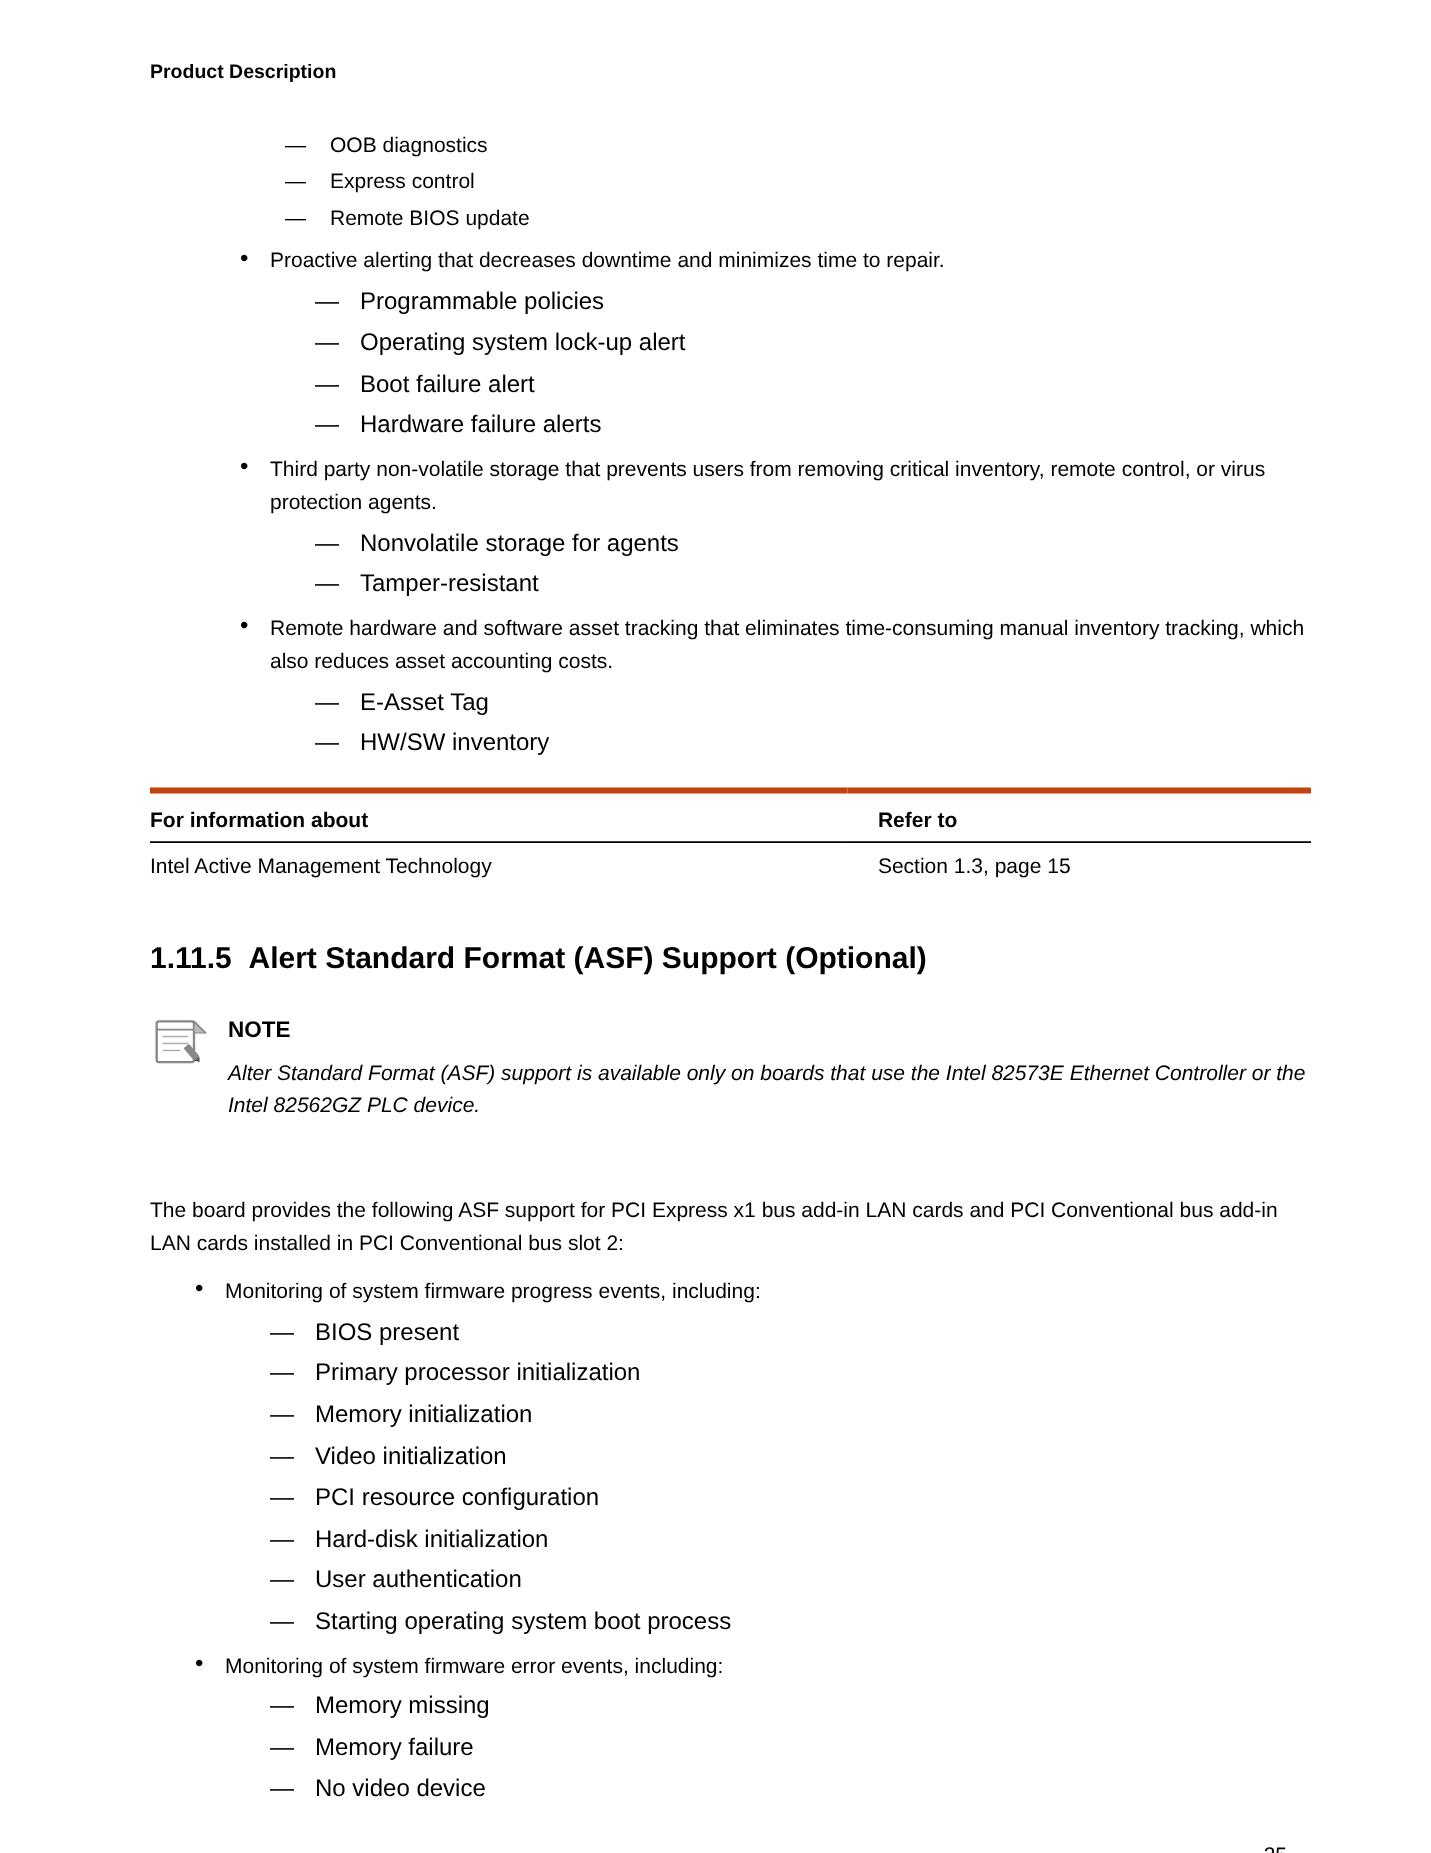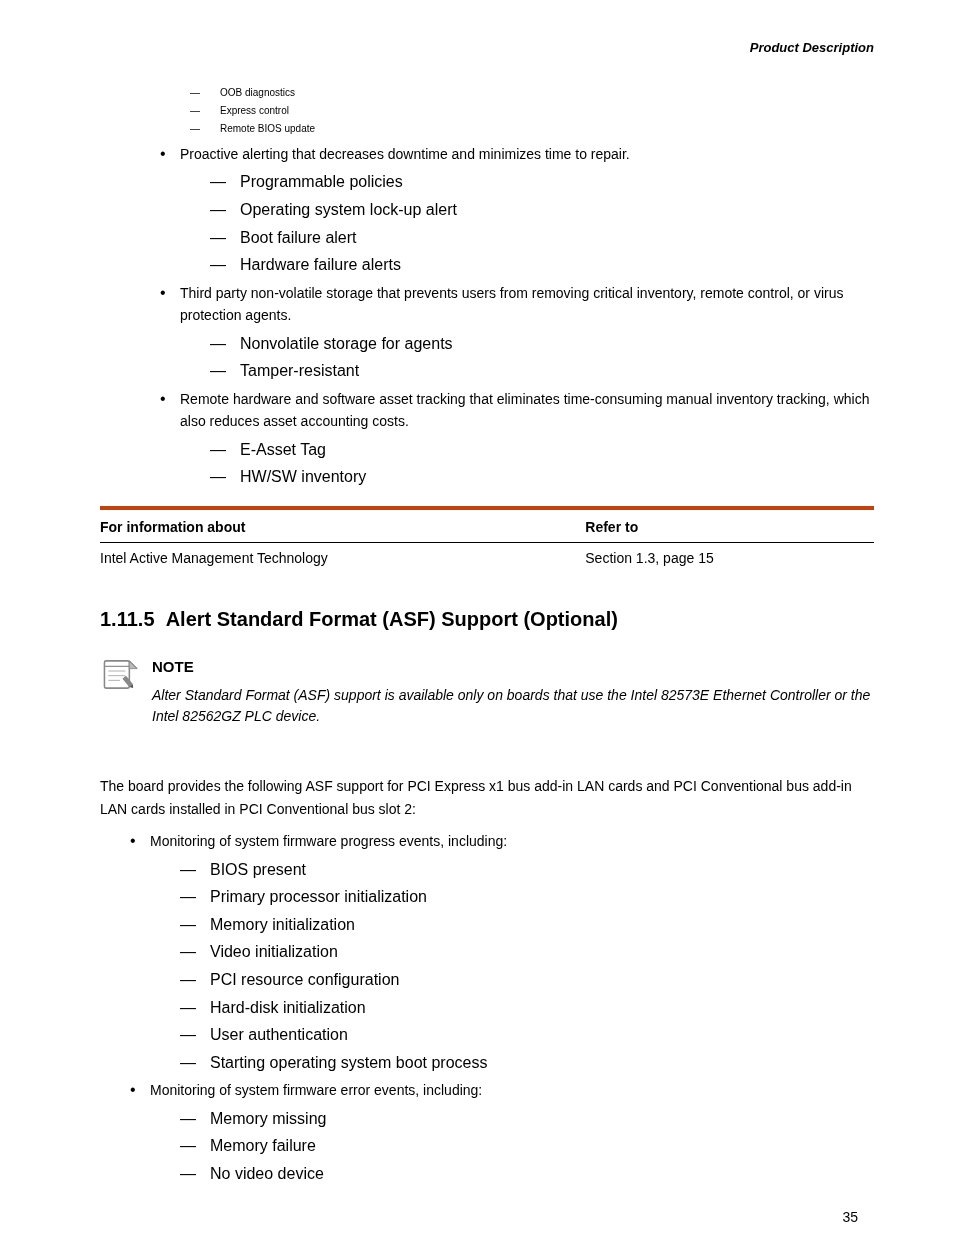--- a/index.html
+++ b/index.html
@@ -14,25 +14,23 @@
       color: #000000;
       width: 954px;
       min-height: 1235px;
       position: relative;
     }
     .page {
       padding: 40px 80px 60px 100px;
       max-width: 954px;
     }
     .header-right {
-      text-align: right;
       font-weight: bold;
       font-size: 13px;
       margin-bottom: 30px;
-      font-style: italic;
     }
     .content {
       line-height: 1.6;
     }
     .bullet-list {
       list-style: none;
       padding: 0;
       margin: 0 0 8px 30px;
     }
     .bullet-list > li {
@@ -126,21 +124,21 @@
     }
     .top-dash-list {
       list-style: none;
       padding: 0;
       margin: 0 0 6px 90px;
     }
     .top-dash-list li {
       position: relative;
       padding-left: 30px;
       margin-bottom: 2px;
-      font-size: 10px;
+      font-size: 14px;
     }
     .top-dash-list li::before {
       content: "—";
       position: absolute;
       left: 0;
     }
     .top-bullet-list {
       list-style: none;
       padding: 0;
       margin: 0 0 4px 60px;

